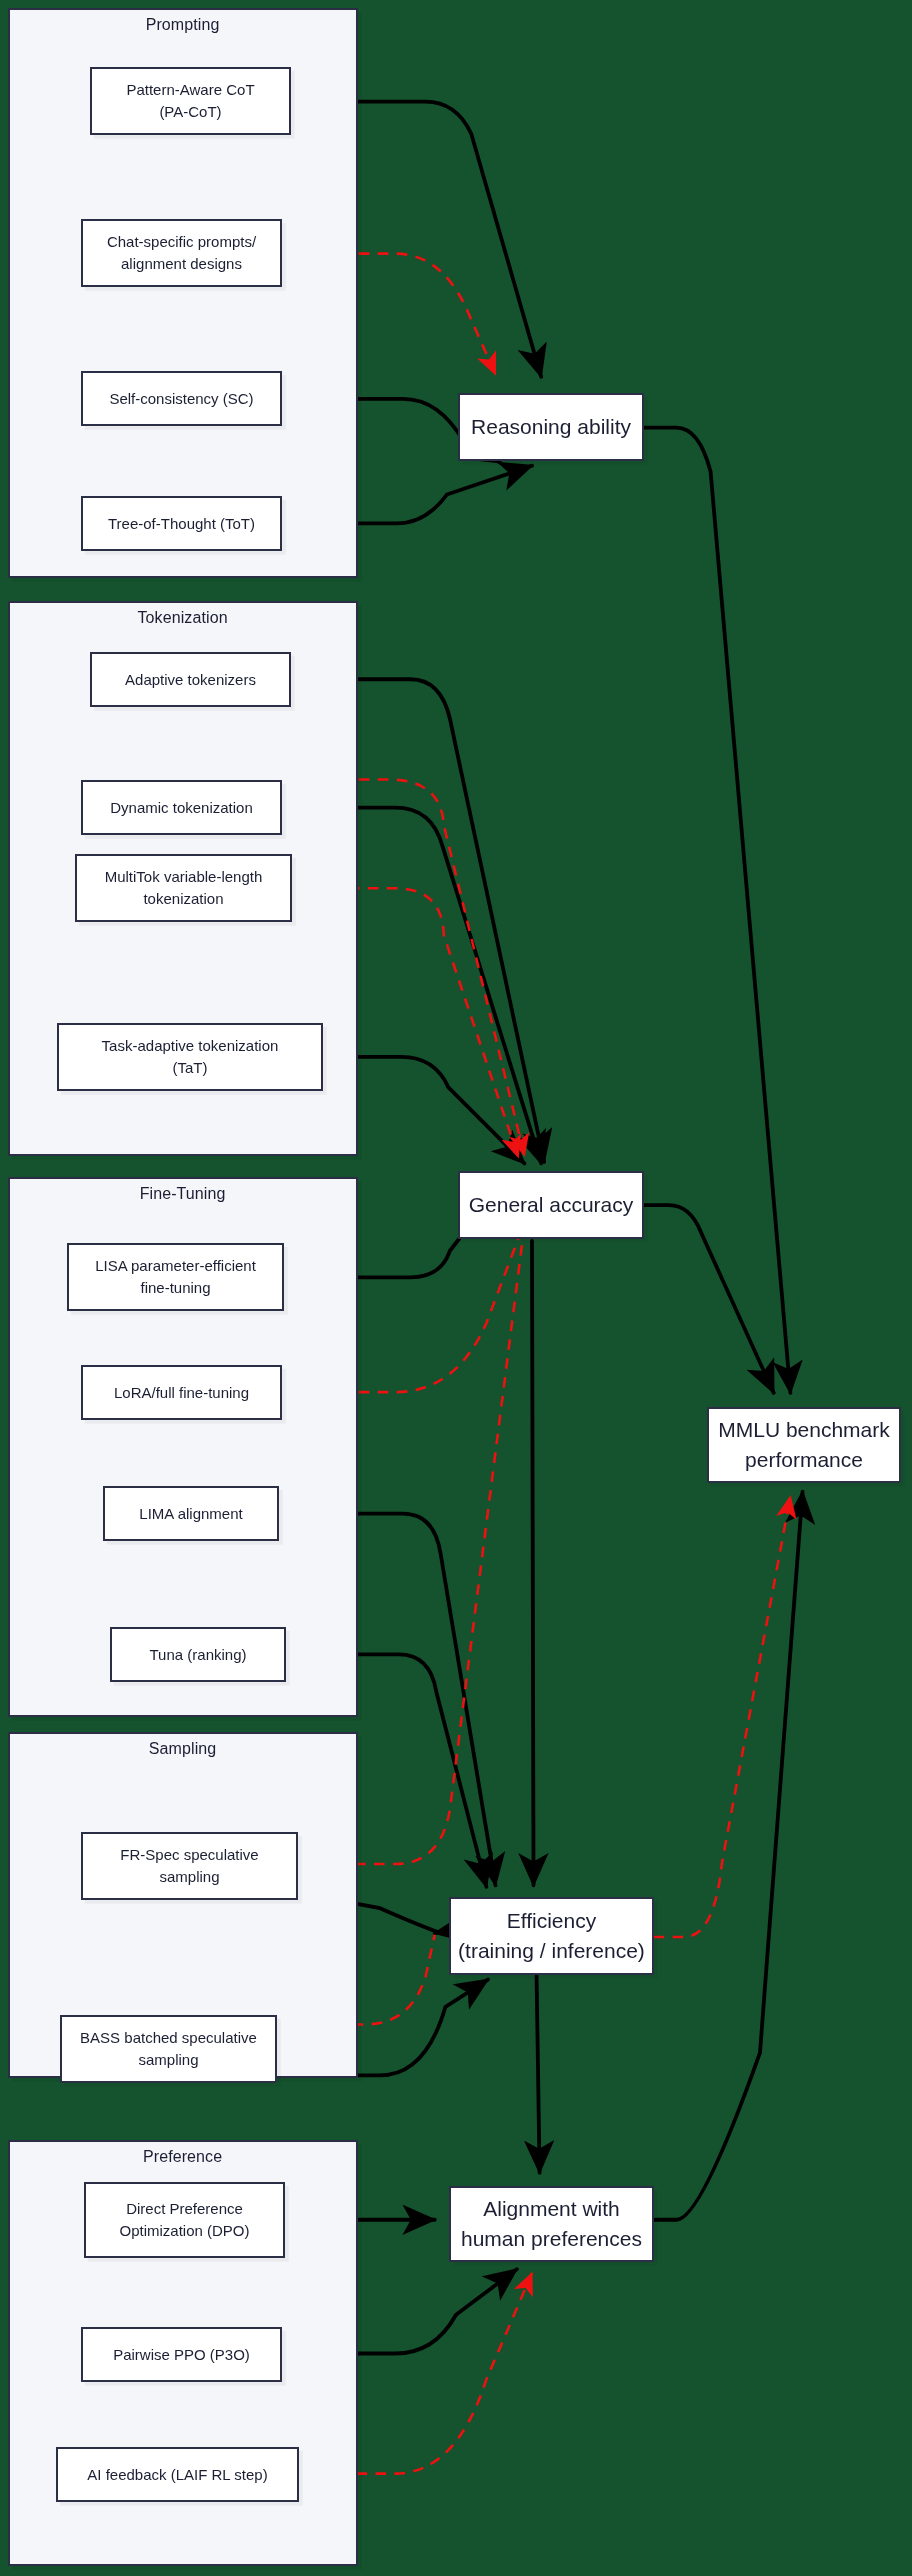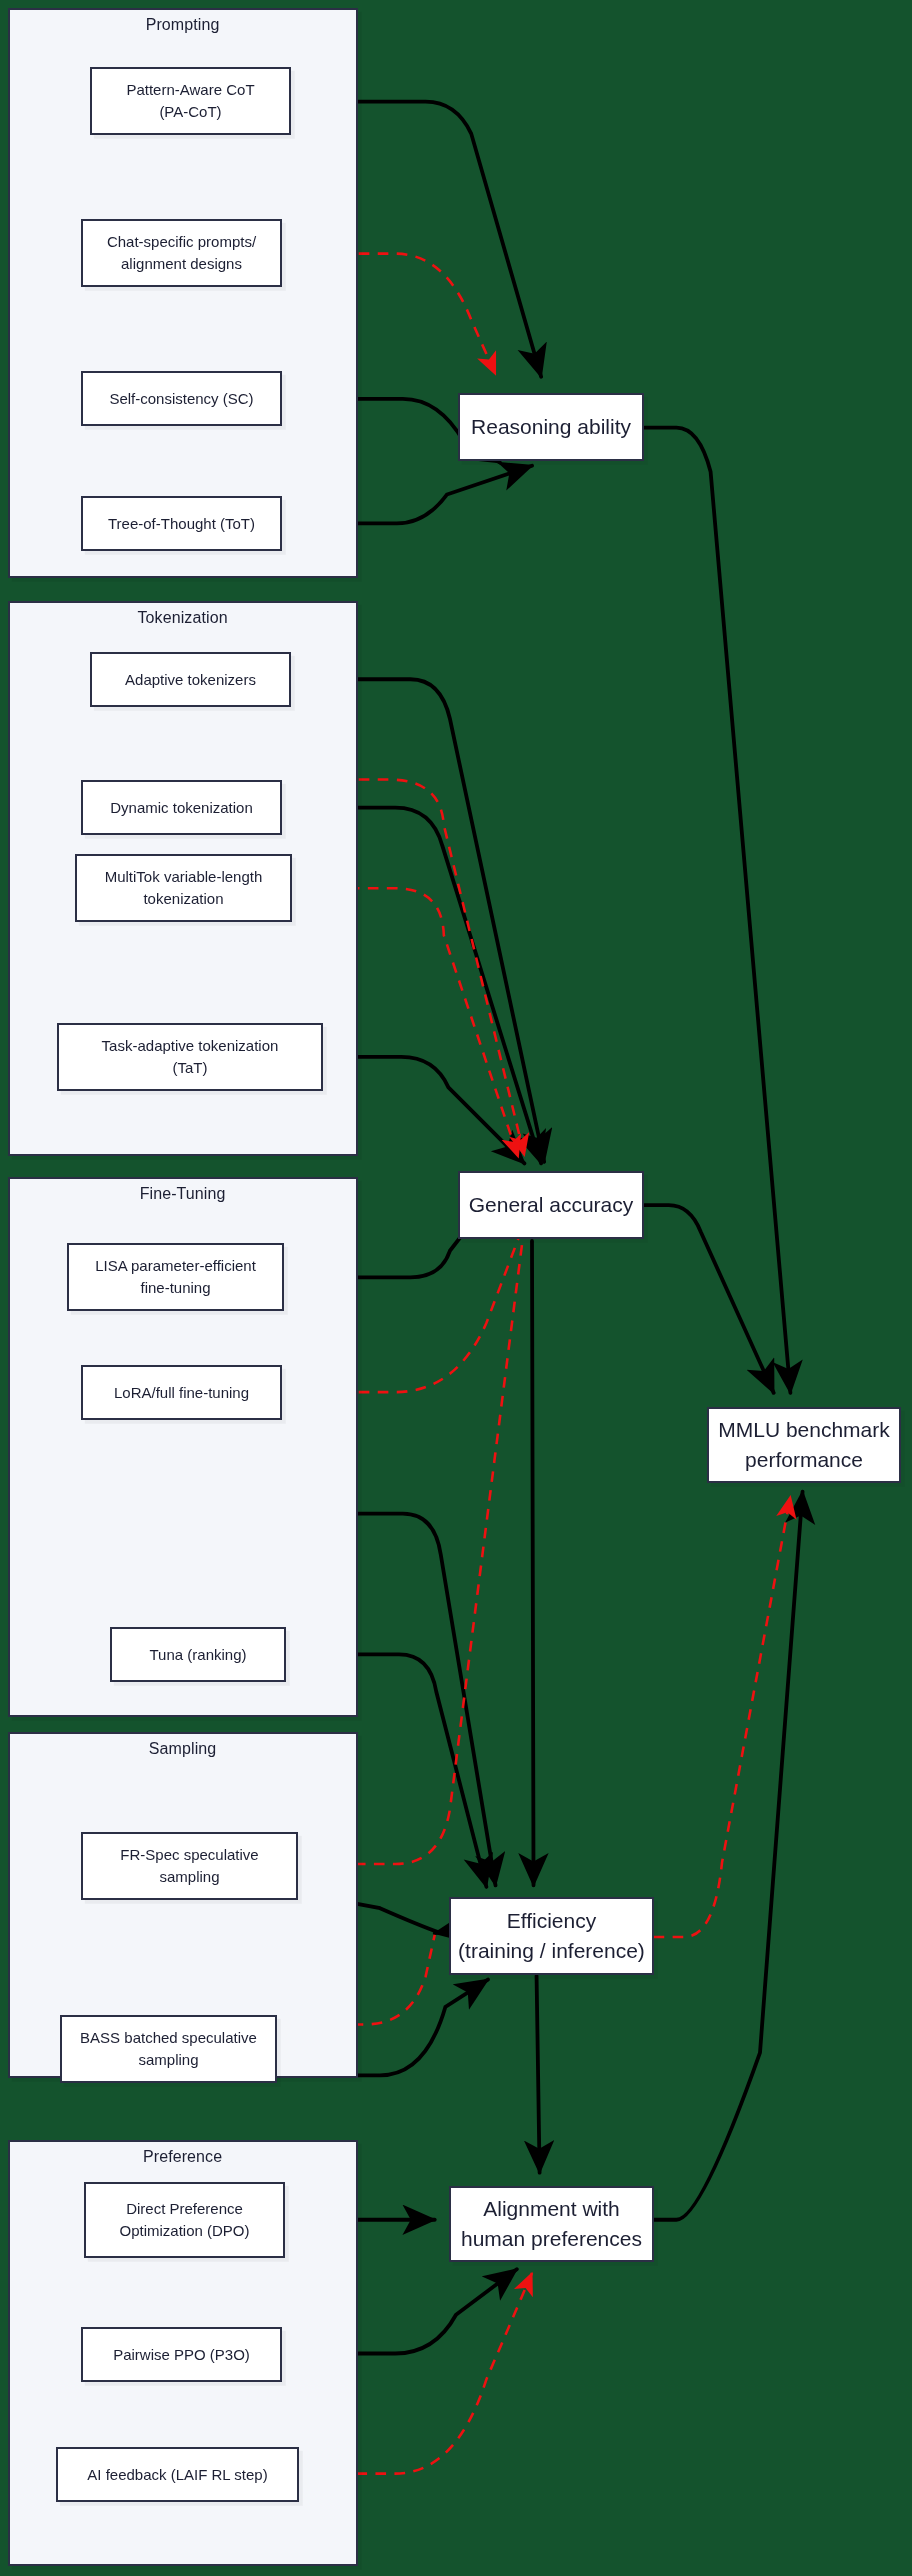--- a/index.html
+++ b/index.html
@@ -156,20 +156,23 @@
 (TaT)</span>
   </div>
 
   <div class="node" style="left:67px;top:1243px;width:217px;height:68px;">
     <span class="nlabel">LISA parameter-efficient
 fine-tuning</span>
   </div>
   <div class="node" style="left:81px;top:1365px;width:201px;height:55px;">
     <span class="nlabel">LoRA/full fine-tuning</span>
   </div>
+  <div class="node" style="left:103px;top:1486px;width:176px;height:55px;">
+    <span class="nlabel">LIMA alignment</span>
+  </div>
   <div class="node" style="left:110px;top:1627px;width:176px;height:55px;">
     <span class="nlabel">Tuna (ranking)</span>
   </div>
 
   <div class="node" style="left:81px;top:1832px;width:217px;height:68px;">
     <span class="nlabel">FR-Spec speculative
 sampling</span>
   </div>
   <div class="node" style="left:60px;top:2015px;width:217px;height:68px;">
     <span class="nlabel">BASS batched speculative

